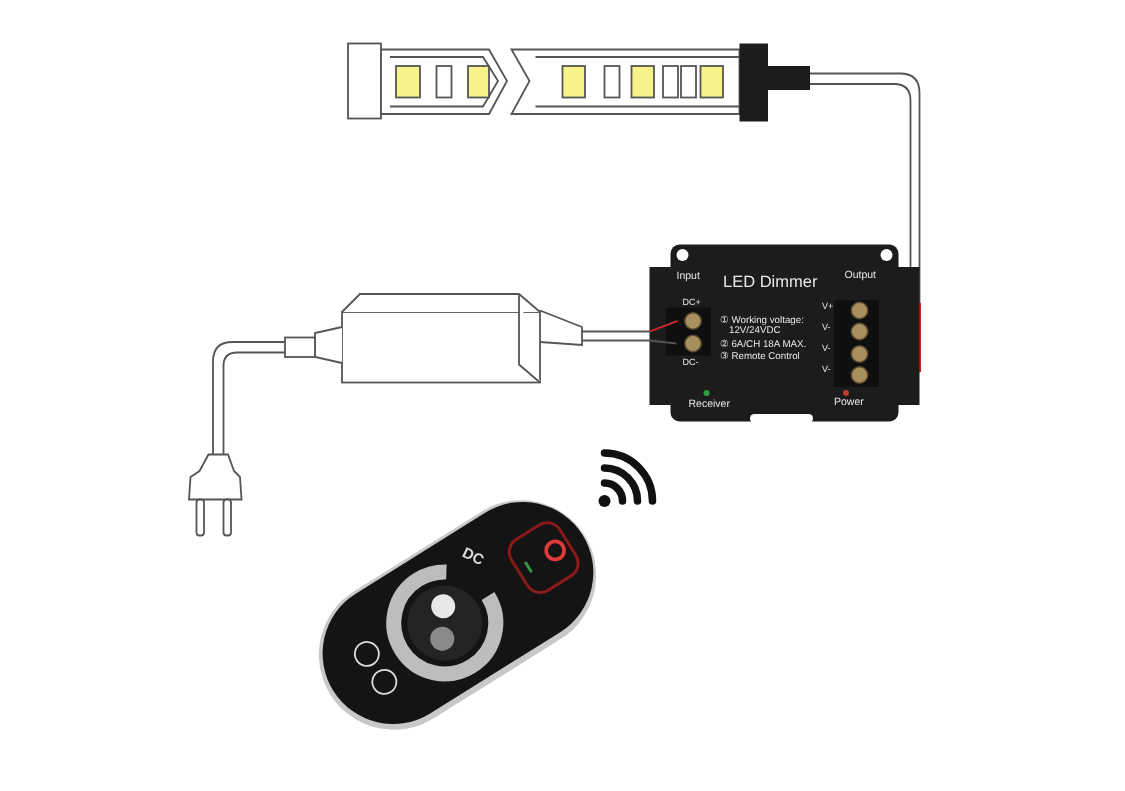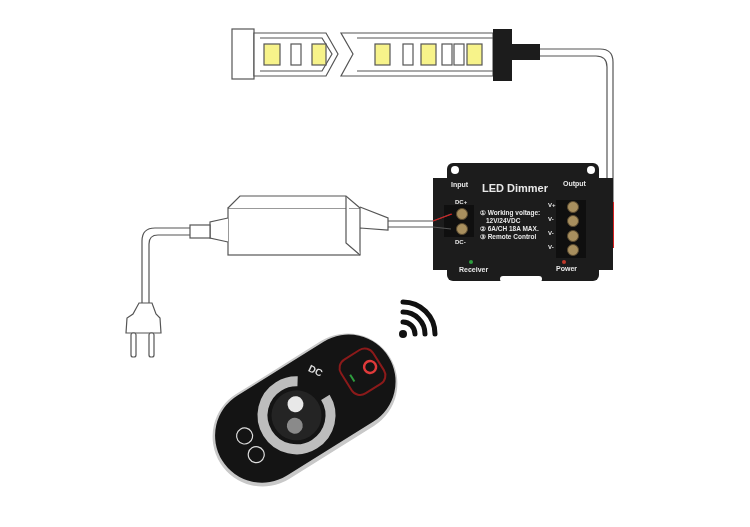--- a/index.html
+++ b/index.html
@@ -1,18 +1,18 @@
 <!DOCTYPE html>
 <html><head>
   <meta charset="utf-8">
   <style>
     html, body { margin: 0; padding: 0; background: #ffffff; }
     body { width: 750px; height: 527px; position: relative; overflow: hidden; font-family: "Liberation Sans", sans-serif; }
     svg.diagram { position: absolute; left: 0; top: 0; }
-    .lbl { position: absolute; color: #e8e8e8; font-family: "Liberation Sans", sans-serif; white-space: nowrap; font-weight: bold; }
+    .lbl { position: absolute; color: #e8e8e8; font-family: "Liberation Sans", sans-serif; white-space: nowrap; }
   </style>
 </head>
 <body>
 
 <svg class="diagram" width="750" height="527" viewBox="0 0 750 527" xmlns="http://www.w3.org/2000/svg">
 
   <g fill="#fff" stroke="#555" stroke-width="1.2">
     <rect x="232" y="29" width="22" height="50"></rect>
     <path d="M254 33 L326 33 L338 54 L326 76 L254 76 Z"></path>
     <path d="M260 38 L322 38 L332 54 L322 71 L260 71"></path>

